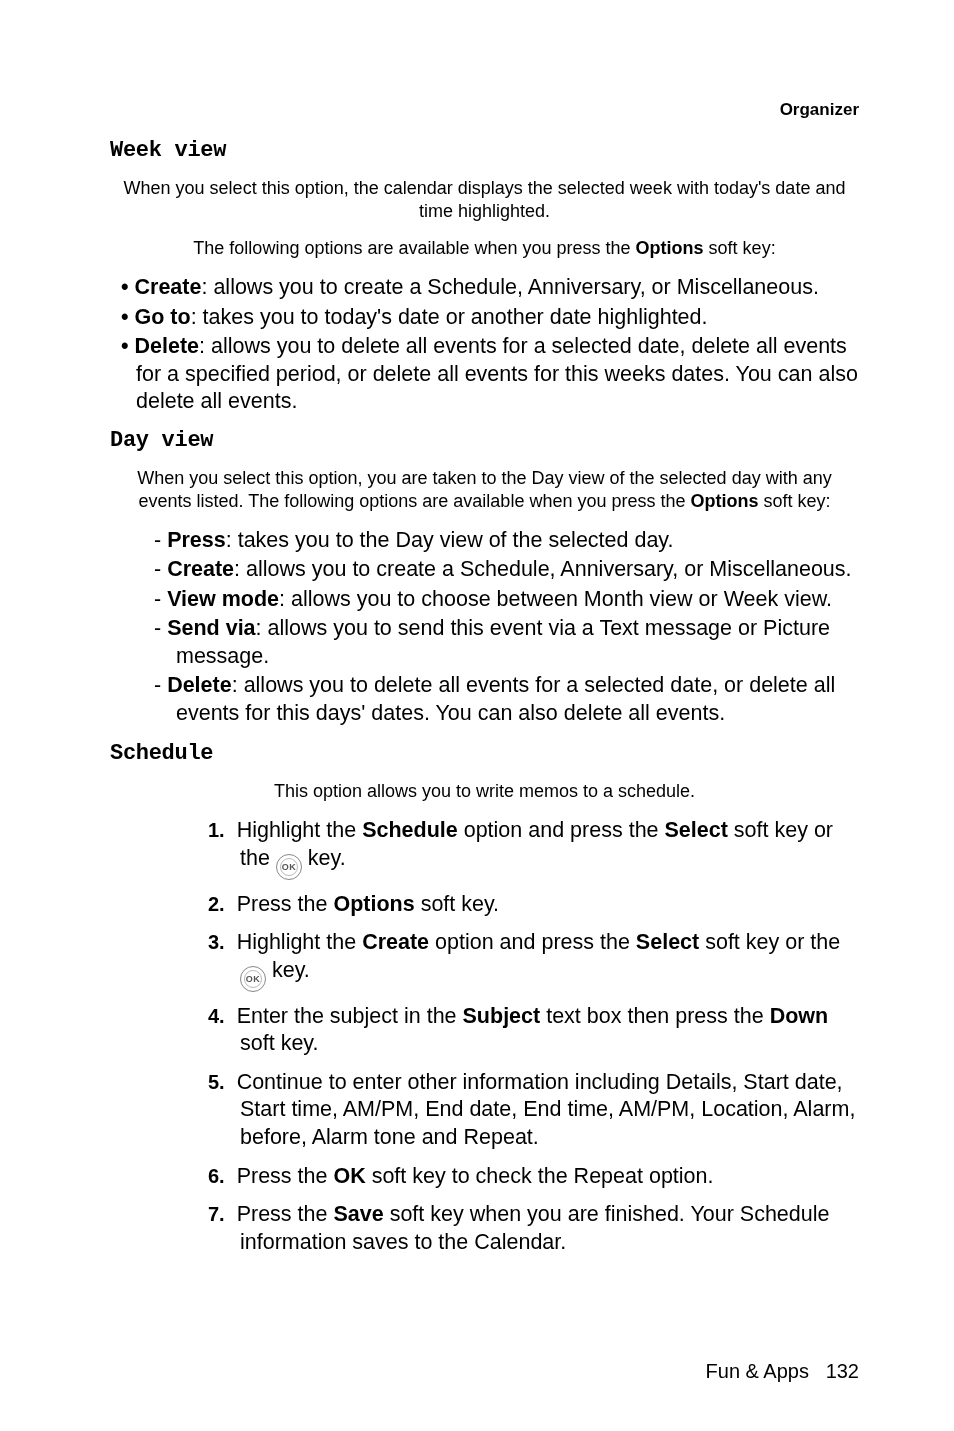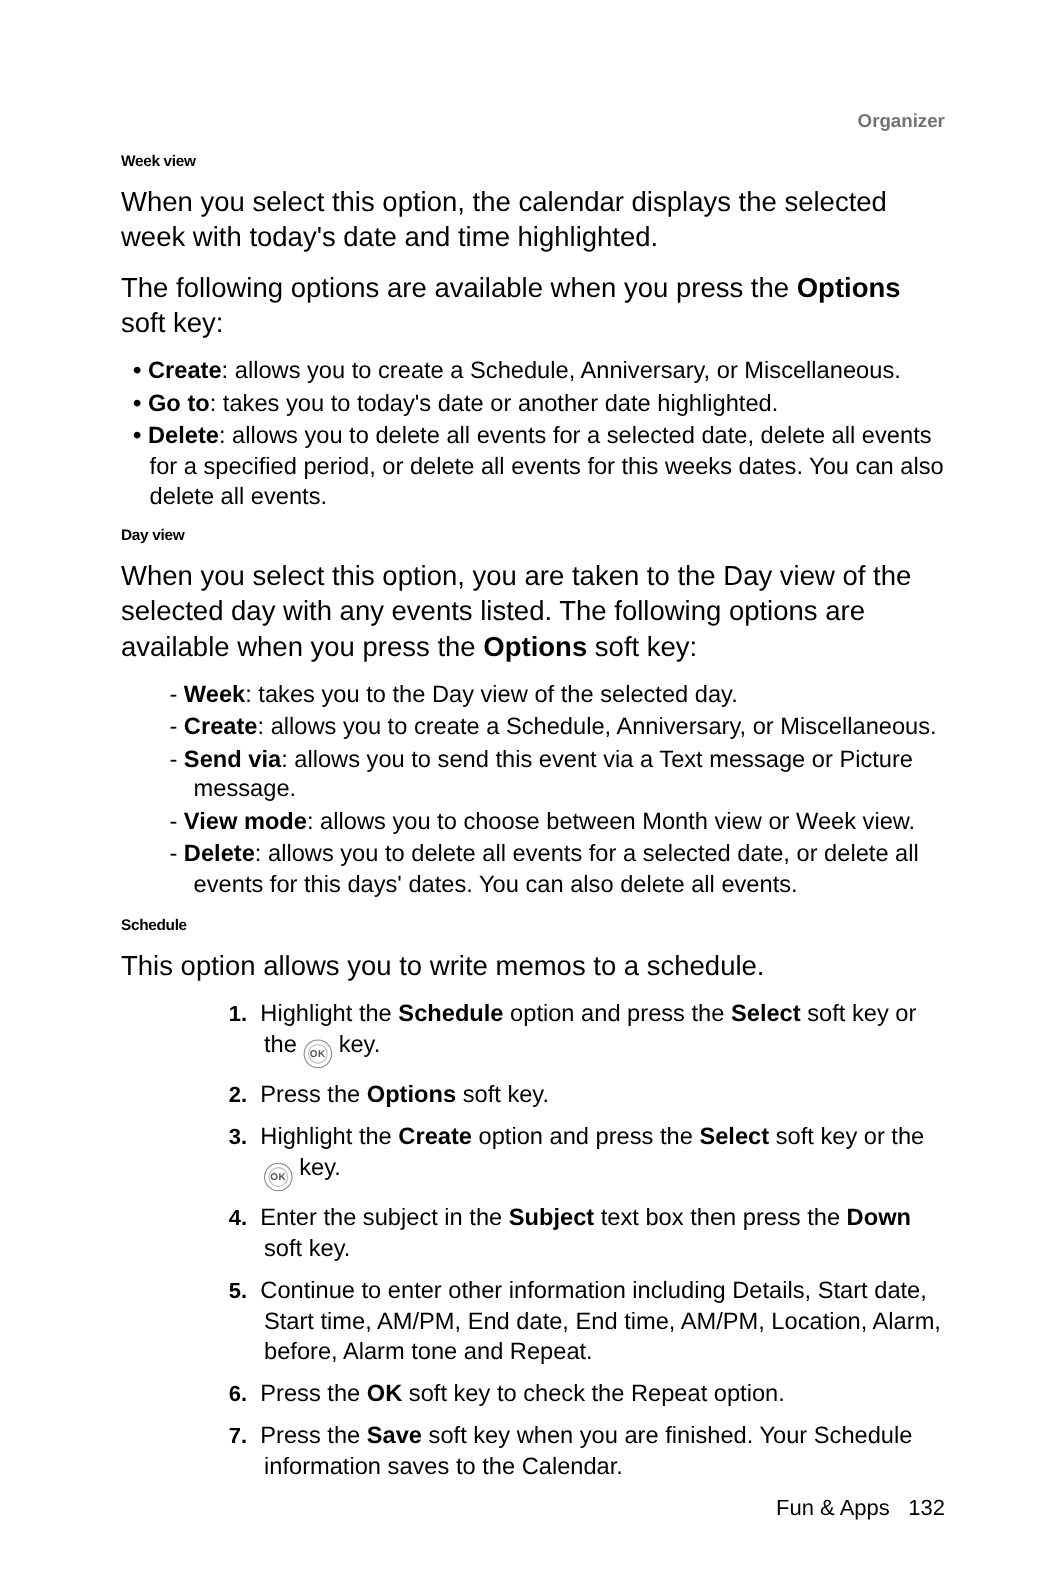--- a/index.html
+++ b/index.html
@@ -6,37 +6,39 @@
     body {
       width: 954px;
       height: 1431px;
       background: #fff;
       font-family: 'Helvetica Neue', Helvetica, Arial, sans-serif;
       color: #000;
       position: relative;
       padding: 100px 95px 70px 110px;
     }
     .section-header {
-      color: #737373;
+      color: #000000;
       font-weight: bold;
       font-size: 17px;
       text-align: right;
       margin-bottom: 18px;
     }
     .subhead {
       font-weight: 900;
-      font-size: 14px;
+      font-size: 22px;
       margin-bottom: 14px;
       letter-spacing: -0.3px;
+      font-family: Liberation Mono, monospace;
     }
     .body-para {
-      font-size: 25px;
+      font-size: 18px;
       line-height: 1.28;
       margin-bottom: 14px;
       font-stretch: condensed;
+      text-align: center;
     }
     .bullet-list { list-style: none; margin-bottom: 12px; }
     .bullet-list li {
       font-size: 21.5px;
       line-height: 1.28;
       padding-left: 26px;
       text-indent: -15px;
       margin-bottom: 2px;
     }
     .bullet-list li::before { content: "• "; font-weight: bold; }
@@ -102,24 +104,24 @@
   <li><span class="bold">Create</span><span>: allows you to create a Schedule, Anniversary, or Miscellaneous.</span></li>
   <li><span class="bold">Go to</span><span>: takes you to today's date or another date highlighted.</span></li>
   <li><span class="bold">Delete</span><span>: allows you to delete all events for a selected date, delete all events for a specified period, or delete all events for this weeks dates. You can also delete all events.</span></li>
 </ul>
 
 <div class="subhead">Day view</div>
 <p class="body-para">
   <span>When you select this option, you are taken to the Day view of the selected day with any events listed. The following options are available when you press the </span><span class="bold">Options</span><span> soft key:</span>
 </p>
 <ul class="dash-list">
-  <li><span class="bold">Week</span><span>: takes you to the Day view of the selected day.</span></li>
+  <li><span class="bold">Press</span><span>: takes you to the Day view of the selected day.</span></li>
   <li><span class="bold">Create</span><span>: allows you to create a Schedule, Anniversary, or Miscellaneous.</span></li>
+  <li><span class="bold">View mode</span><span>: allows you to choose between Month view or Week view.</span></li>
   <li><span class="bold">Send via</span><span>: allows you to send this event via a Text message or Picture message.</span></li>
-  <li><span class="bold">View mode</span><span>: allows you to choose between Month view or Week view.</span></li>
   <li><span class="bold">Delete</span><span>: allows you to delete all events for a selected date, or delete all events for this days' dates. You can also delete all events.</span></li>
 </ul>
 
 <div class="subhead">Schedule</div>
 <p class="body-para">This option allows you to write memos to a schedule.</p>
 
 <ol class="num-list">
   <li>
     <span class="num">1.</span>&nbsp;&nbsp;<span>Highlight the </span><span class="bold">Schedule</span><span> option and press the </span><span class="bold">Select</span><span> soft key or the </span><span class="ok-key">OK</span><span> key.</span>
   </li>

